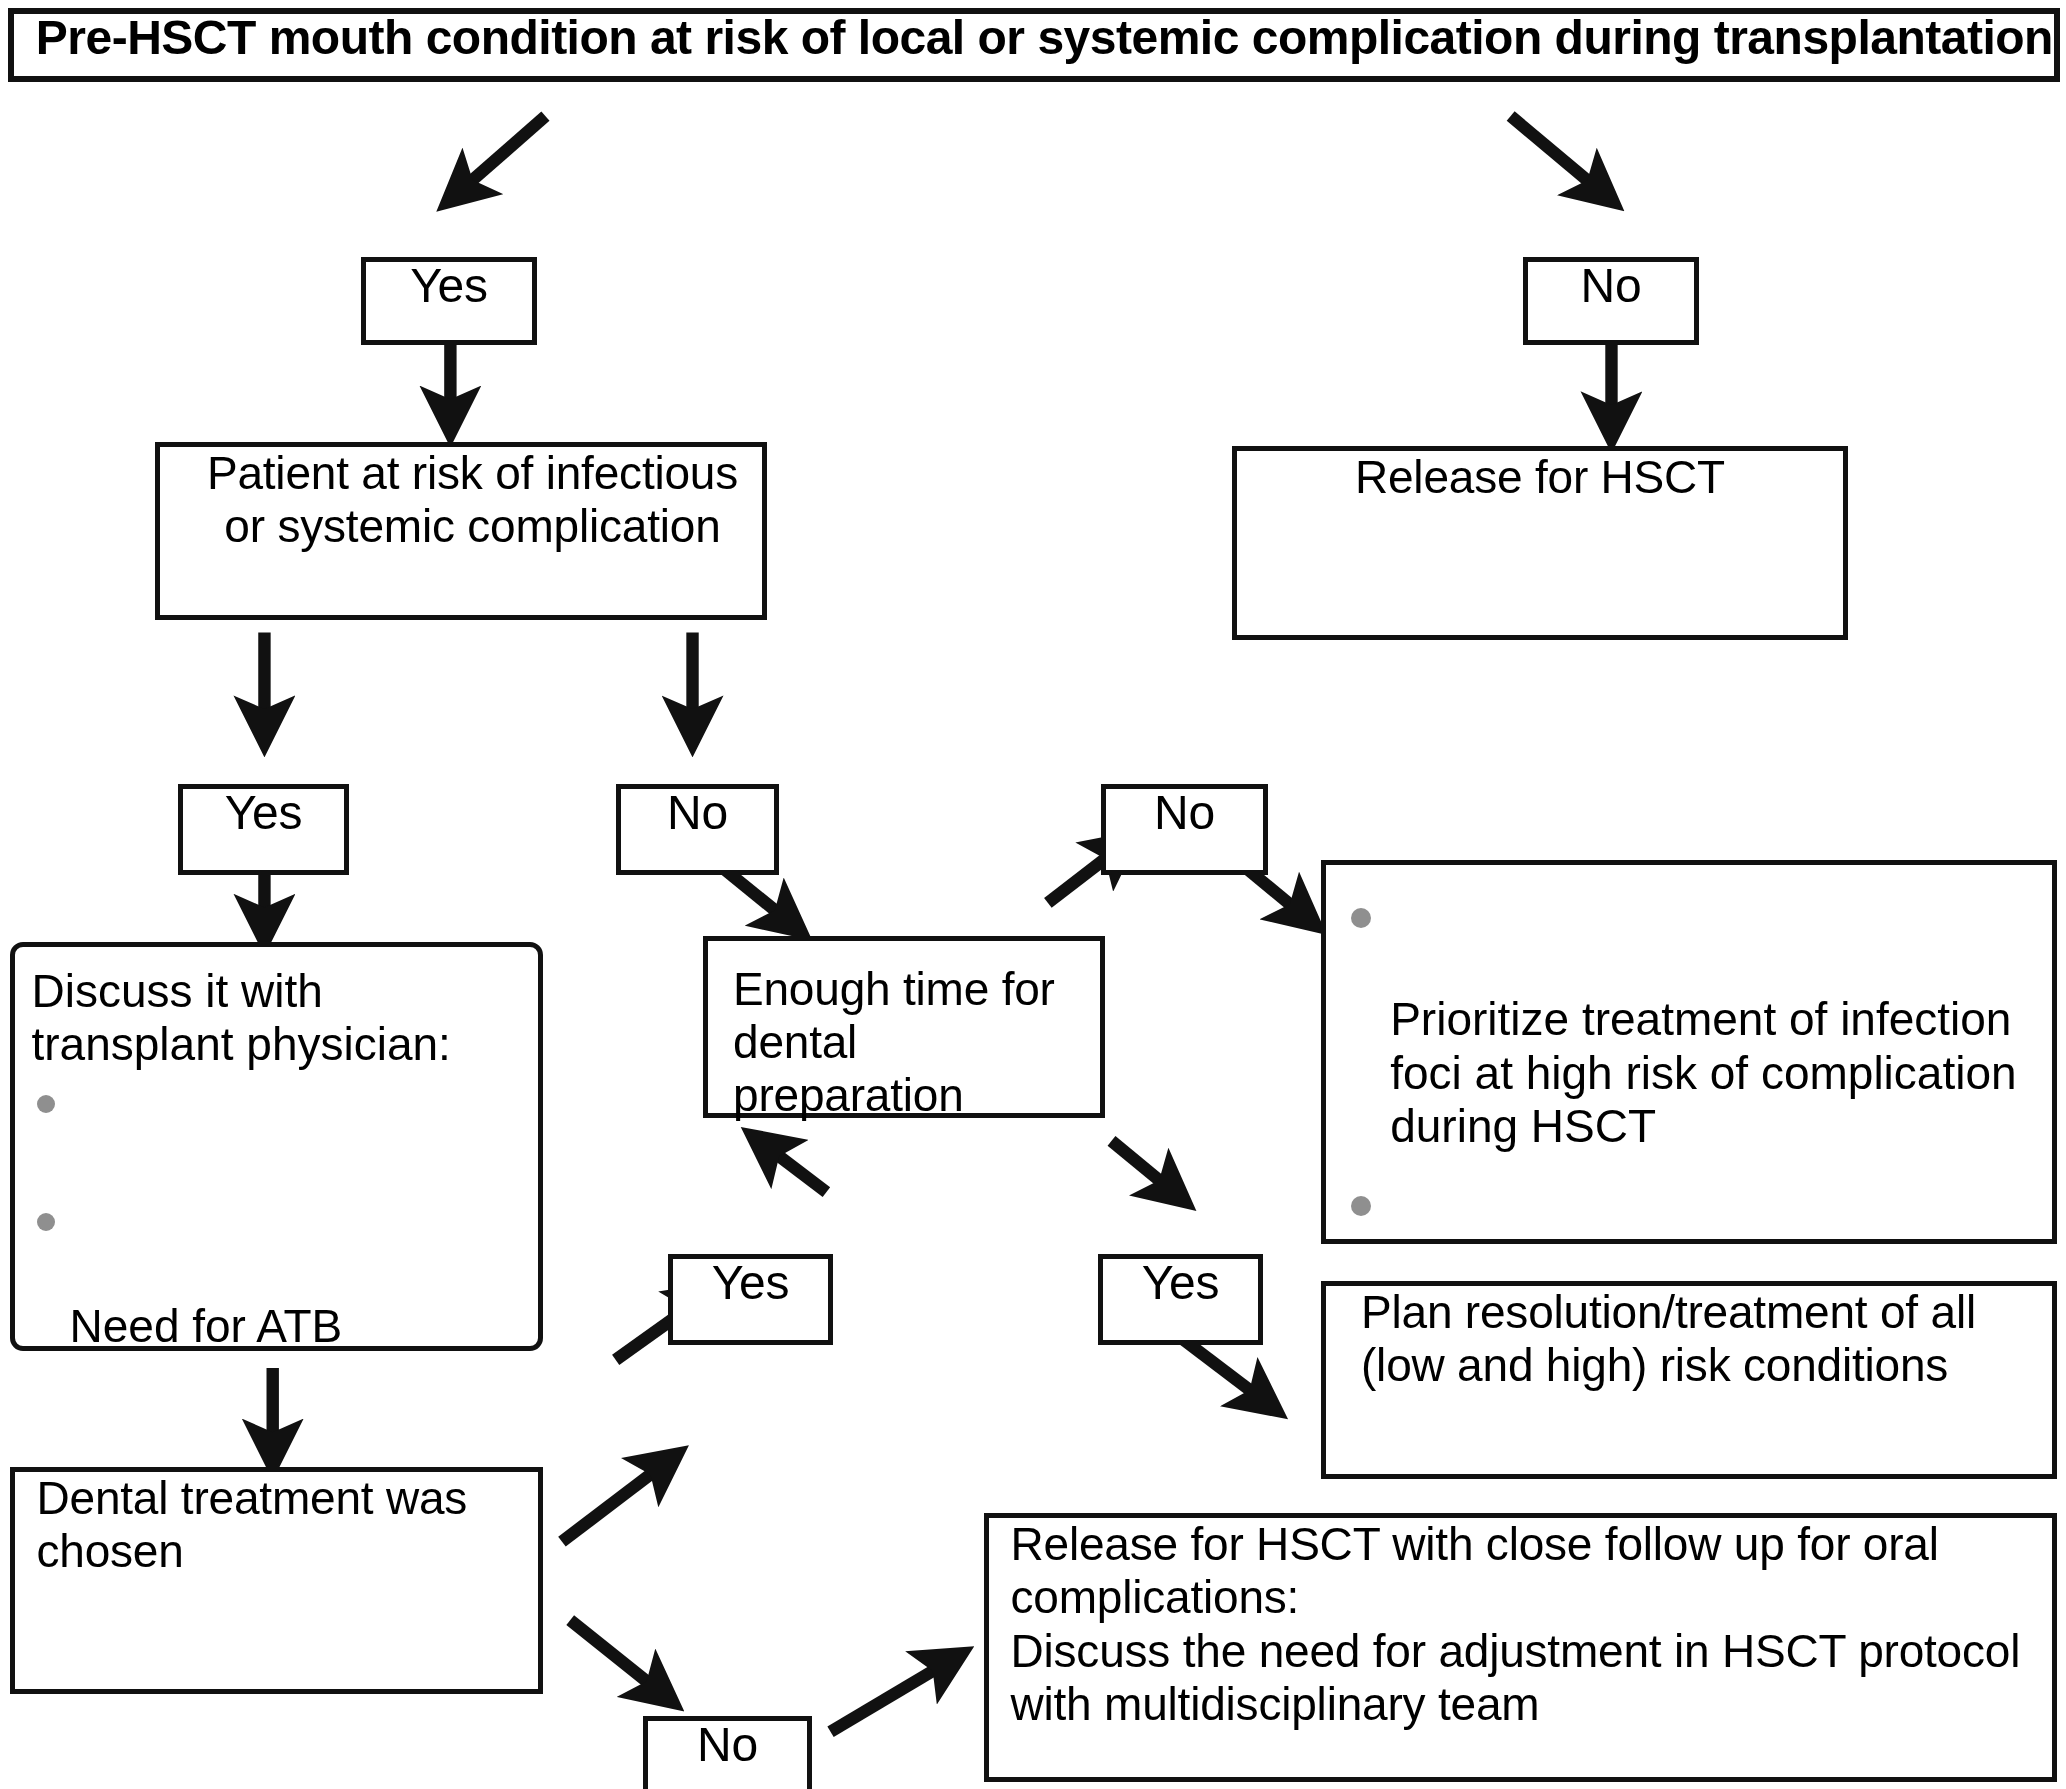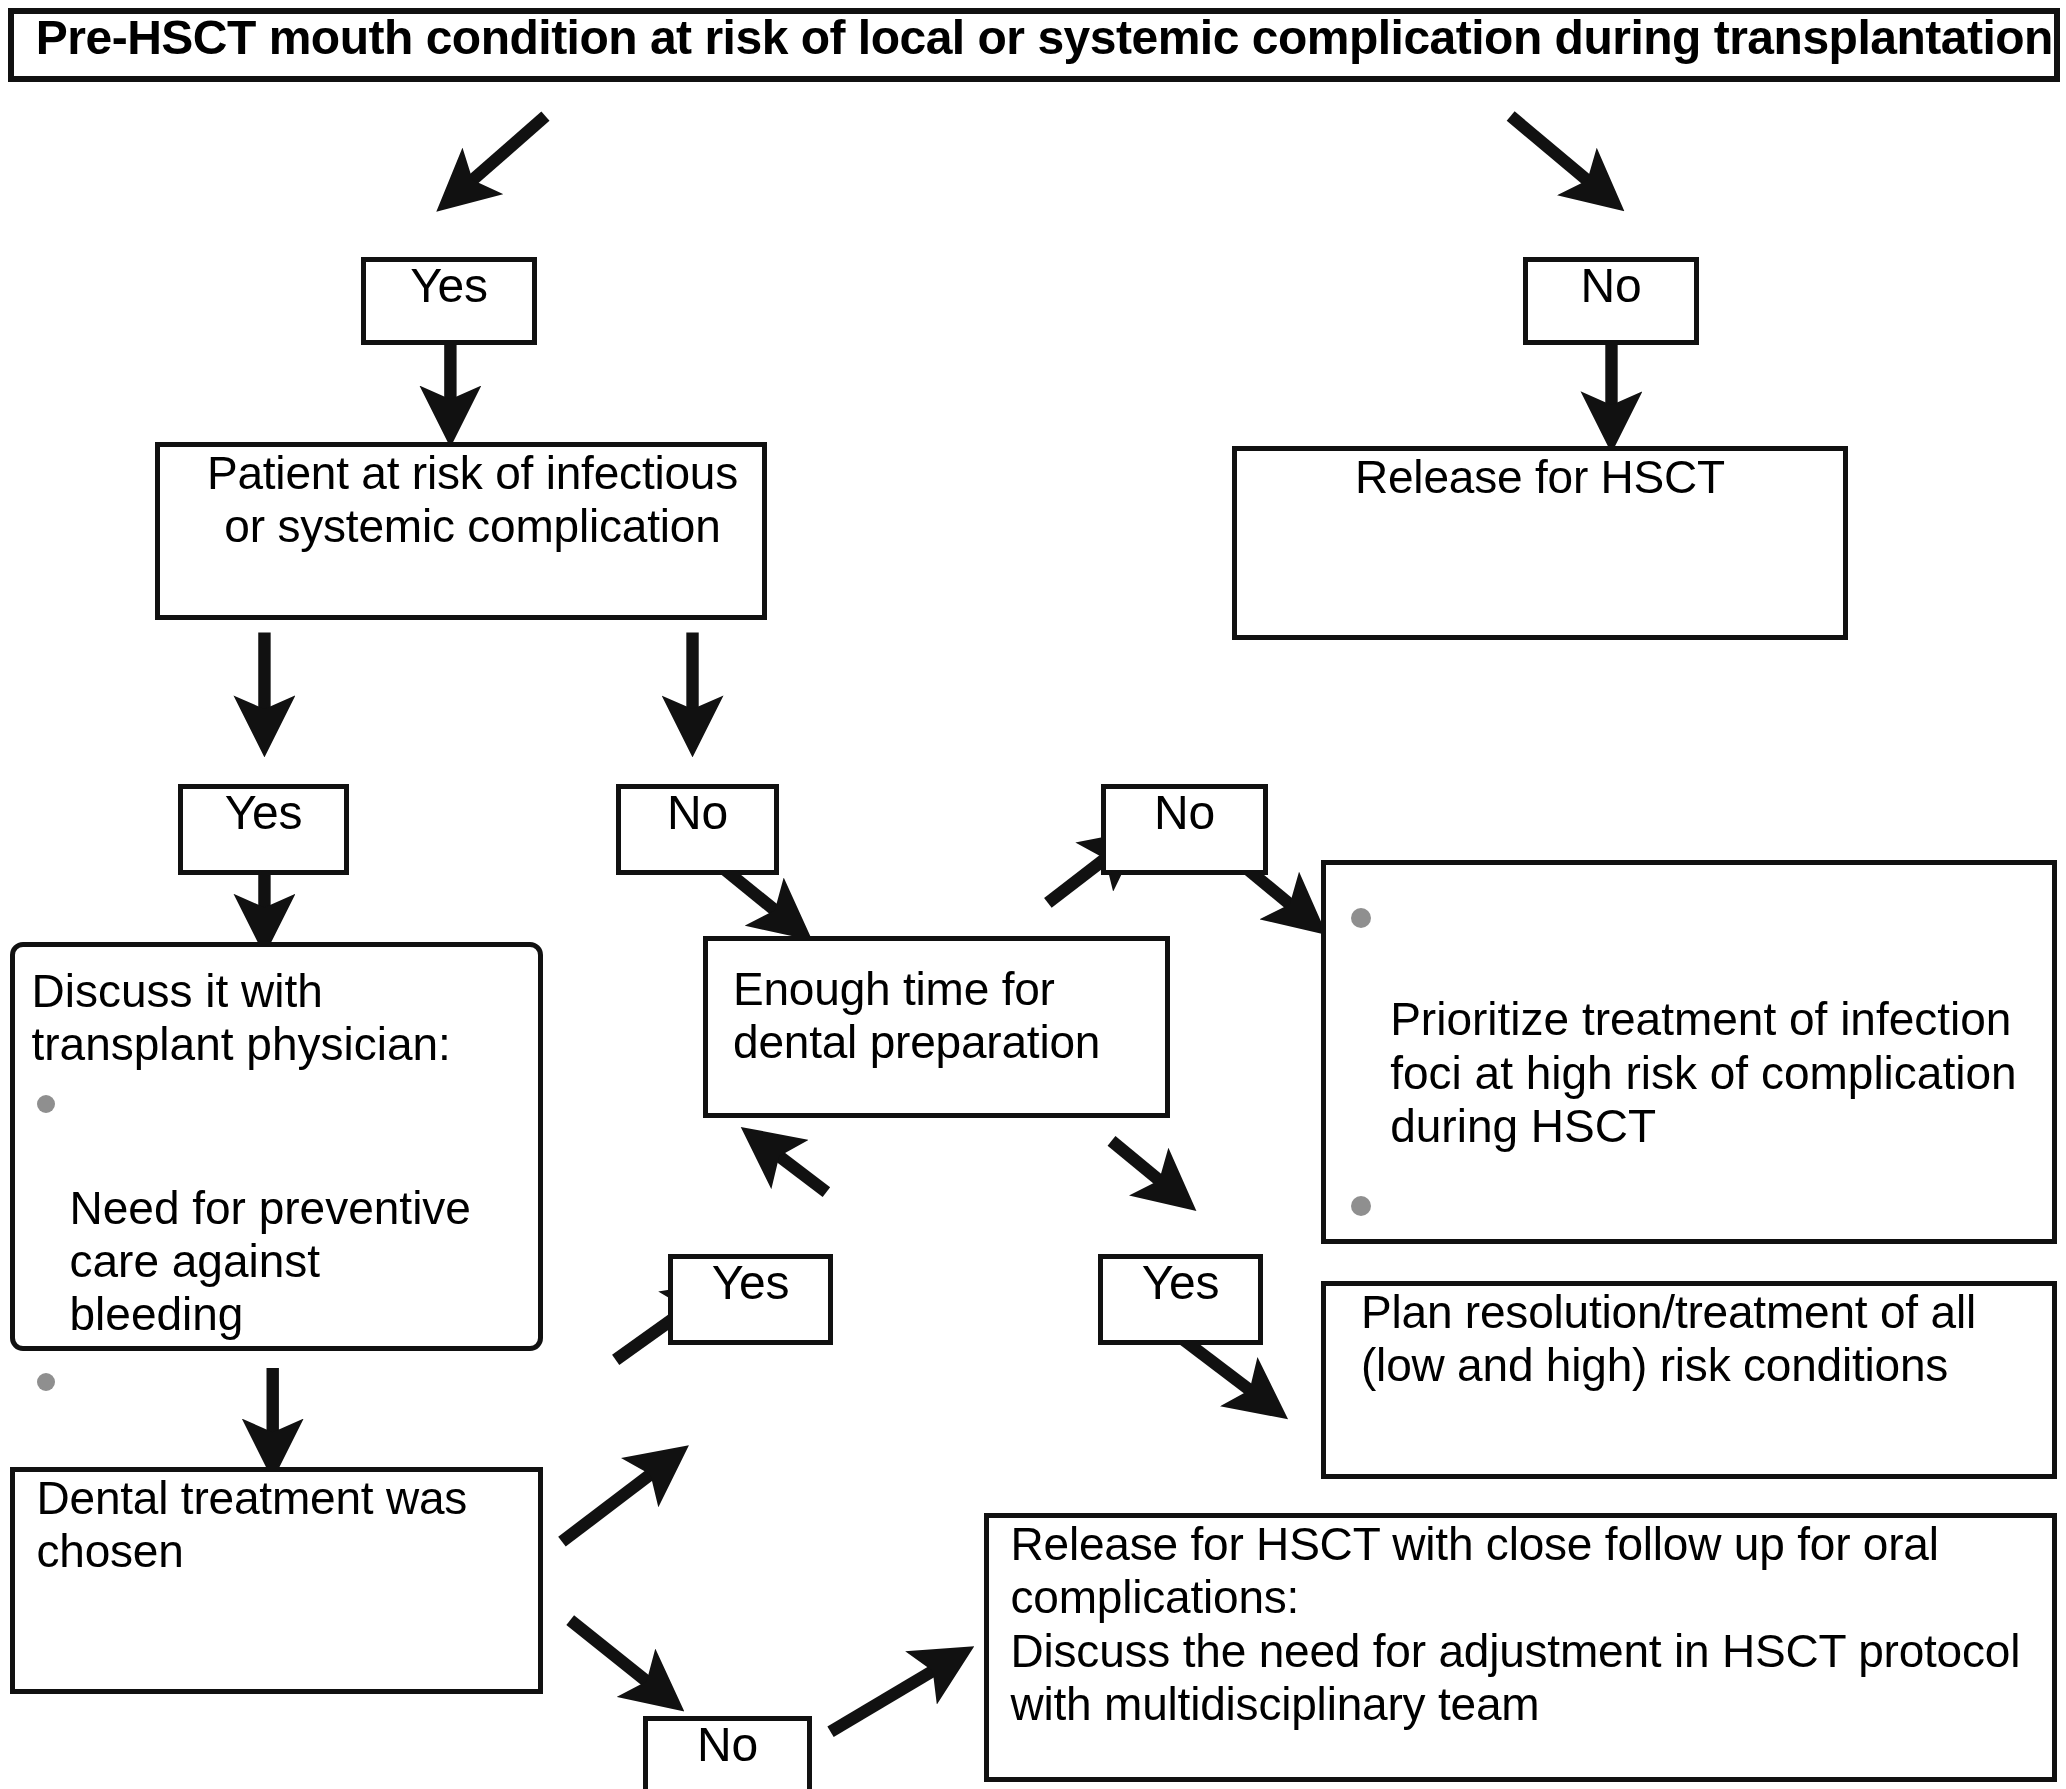--- a/index.html
+++ b/index.html
@@ -69,21 +69,21 @@
   }
   #box-discuss {
     left: 10px; top: 942px; width: 533px; height: 409px;
     padding: 18px 15px 15px 16.5px; align-items: flex-start;
     justify-content: flex-start; flex-direction: column; border-radius: 13px;
   }
   #box-discuss .lead {
     font-size: 46px; line-height: 1.16; white-space: pre-line;
   }
   #box-enough-time {
-    left: 703px; top: 936px; width: 467px; height: 182px;
+    left: 703px; top: 936px; width: 402px; height: 182px;
     padding: 0 0 0 25px;
     align-items: flex-start; flex-direction: column;
     justify-content: flex-start;
   }
   #box-enough-time .txt { margin-top: 21.5px; }
   #box-dental-chosen {
     left: 10px; top: 1467px; width: 533px; height: 227px;
     padding-left: 21.5px;
   }
   #box-prioritize {
@@ -210,23 +210,20 @@
   <div class="node chip center" id="chip-no-3">
     <span class="txt">No</span>
   </div>
 
   <div class="node" id="box-discuss">
     <span class="lead">Discuss it with
 transplant physician:</span>
     <ul class="bullets">
       <li>
         <span class="dot"></span>
-        <span>Need for preventive
-care against
-bleeding</span>
       </li>
       <li>
         <span class="dot"></span>
         <span>Need for ATB</span>
       </li>
     </ul>
   </div>
 
   <div class="node" id="box-enough-time">
     <span class="txt">Enough time for

